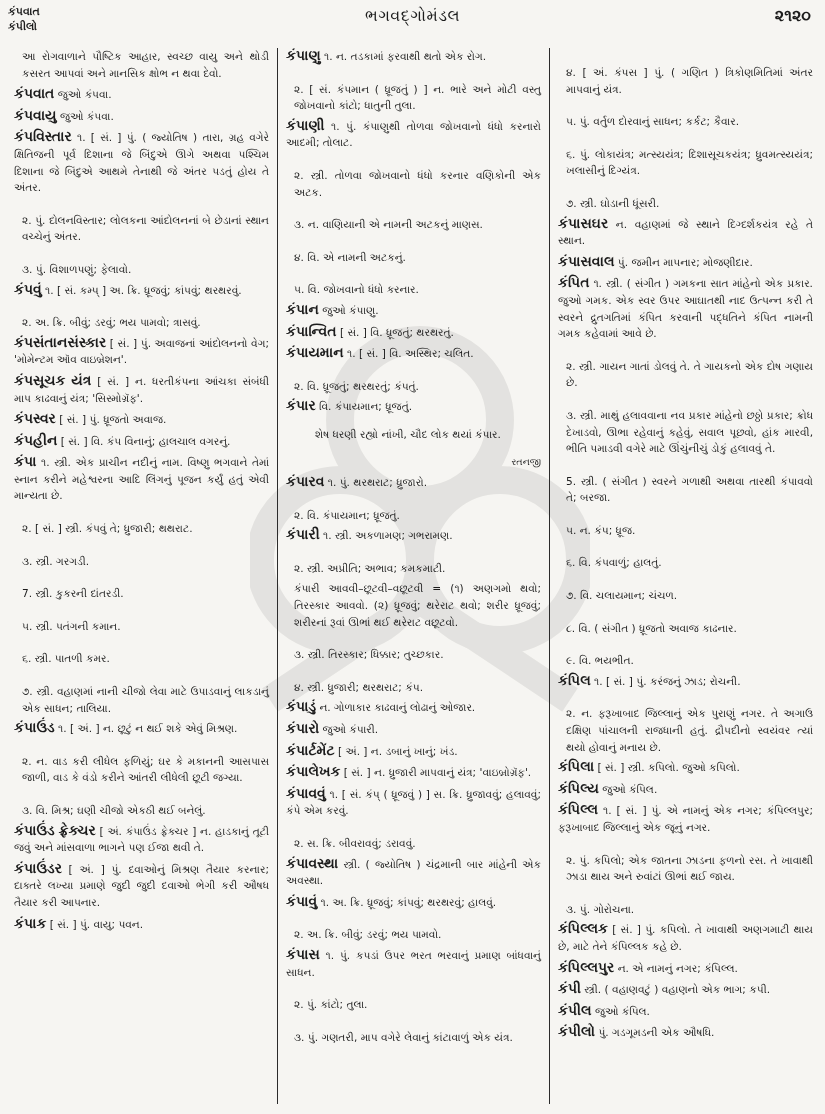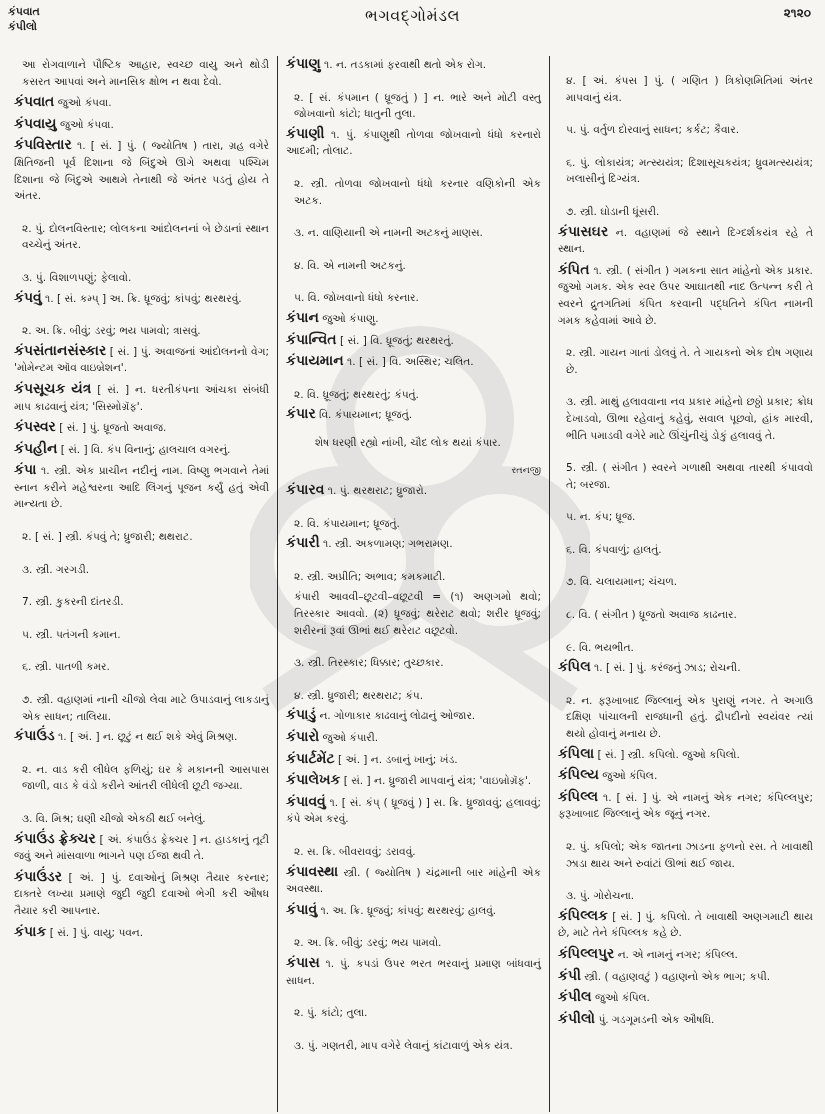--- a/index.html
+++ b/index.html
@@ -13,22 +13,22 @@
   .watermark {
     position:absolute; left:250px; top:300px; width:340px; height:420px;
     pointer-events:none; opacity:0.07;
   }
   .header {
     position:absolute; left:0; top:0; width:825px; height:48px;
   }
   .guide { position:absolute; left:8px; top:4px; font-size:11px; line-height:15px; font-weight:bold; }
   .guide div { white-space:nowrap; }
   .title { position:absolute; left:0; right:0; top:6px; text-align:center; font-size:16px; letter-spacing:0.5px; }
-  .pageno { position:absolute; right:14px; top:6px; font-size:12px; font-weight:bold; }
-  .cols { position:absolute; left:6px; top:56px; width:815px; height:1056px; display:flex; }
+  .pageno { position:absolute; right:14px; top:6px; font-size:16px; font-weight:bold; }
+  .cols { position:absolute; left:6px; top:48px; width:815px; height:1056px; display:flex; }
   .col { flex:1; padding:0 8px 0 8px; box-sizing:border-box; font-size:10.6px; line-height:16.6px; overflow:hidden; }
   .col + .col { border-left:1.5px solid #2b2b2b; }
   .entry { margin:0 0 5px 0; text-align:justify; }
   .entry .hw { font-weight:bold; font-size:14px;font-family:Liberation Serif, serif; }
   .entry .body { }
   .sense { padding-left:8px; margin:16px 0 4px 0; text-align:justify; }
   .cont { padding-left:8px; margin:0 0 5px 0; text-align:justify; }
   .quote { padding-left:18px; margin:11px; }
   .source { text-align:right; font-size:9.5px; margin:0 0 4px 0; }
 </style>
@@ -115,20 +115,21 @@
       <div class="entry"><span class="hw">કંપાસ</span><span class="body"> ૧. પું. કપડાં ઉપર ભરત ભરવાનું પ્રમાણ બાંધવાનું સાધન.</span></div>
       <div class="sense">૨. પું. કાંટો; તુલા.</div>
       <div class="sense">૩. પું. ગણતરી, માપ વગેરે લેવાનું કાંટાવાળું એક યંત્ર.</div>
     </div>
   <div class="col">
       <div class="sense">૪. [ અં. કંપસ ] પું. ( ગણિત ) ત્રિકોણમિતિમાં અંતર માપવાનું યંત્ર.</div>
       <div class="sense">૫. પું. વર્તુળ દોરવાનું સાધન; કર્કટ; કૈવાર.</div>
       <div class="sense">૬. પું. લોકાયંત્ર; મત્સ્યયંત્ર; દિશાસૂચકયંત્ર; ધ્રુવમત્સ્યયંત્ર; ખલાસીનું દિગ્યંત્ર.</div>
       <div class="sense">૭. સ્ત્રી. ઘોડાની ધૂંસરી.</div>
       <div class="entry"><span class="hw">કંપાસઘર</span><span class="body"> ન. વહાણમાં જે સ્થાને દિગ્દર્શકયંત્ર રહે તે સ્થાન.</span></div>
+      <div class="entry"><span class="hw">કંપાસવાલ</span><span class="body"> પું. જમીન માપનાર; મોજણીદાર.</span></div>
       <div class="entry"><span class="hw">કંપિત</span><span class="body"> ૧. સ્ત્રી. ( સંગીત ) ગમકના સાત માંહેનો એક પ્રકાર. જુઓ ગમક. એક સ્વર ઉપર આઘાતથી નાદ ઉત્પન્ન કરી તે સ્વરને દ્રુતગતિમાં કંપિત કરવાની પદ્ધતિને કંપિત નામની ગમક કહેવામાં આવે છે.</span></div>
       <div class="sense">૨. સ્ત્રી. ગાયન ગાતાં ડોલવું તે. તે ગાયકનો એક દોષ ગણાય છે.</div>
       <div class="sense">૩. સ્ત્રી. માથું હલાવવાના નવ પ્રકાર માંહેનો છઠ્ઠો પ્રકાર; ક્રોધ દેખાડવો, ઊભા રહેવાનું કહેવું, સવાલ પૂછવો, હાંક મારવી, ભીતિ પમાડવી વગેરે માટે ઊંચુંનીચું ડોકું હલાવવું તે.</div>
       <div class="sense">5. સ્ત્રી. ( સંગીત ) સ્વરને ગળાથી અથવા તારથી કંપાવવો તે; બરજા.</div>
       <div class="sense">૫. ન. કંપ; ધ્રૂજ.</div>
       <div class="sense">૬. વિ. કંપવાળું; હાલતું.</div>
       <div class="sense">૭. વિ. ચલાયમાન; ચંચળ.</div>
       <div class="sense">૮. વિ. ( સંગીત ) ધ્રૂજતો અવાજ કાઢનાર.</div>
       <div class="sense">૯. વિ. ભયભીત.</div>
       <div class="entry"><span class="hw">કંપિલ</span><span class="body"> ૧. [ સં. ] પું. કરંજનું ઝાડ; રોચની.</span></div>

